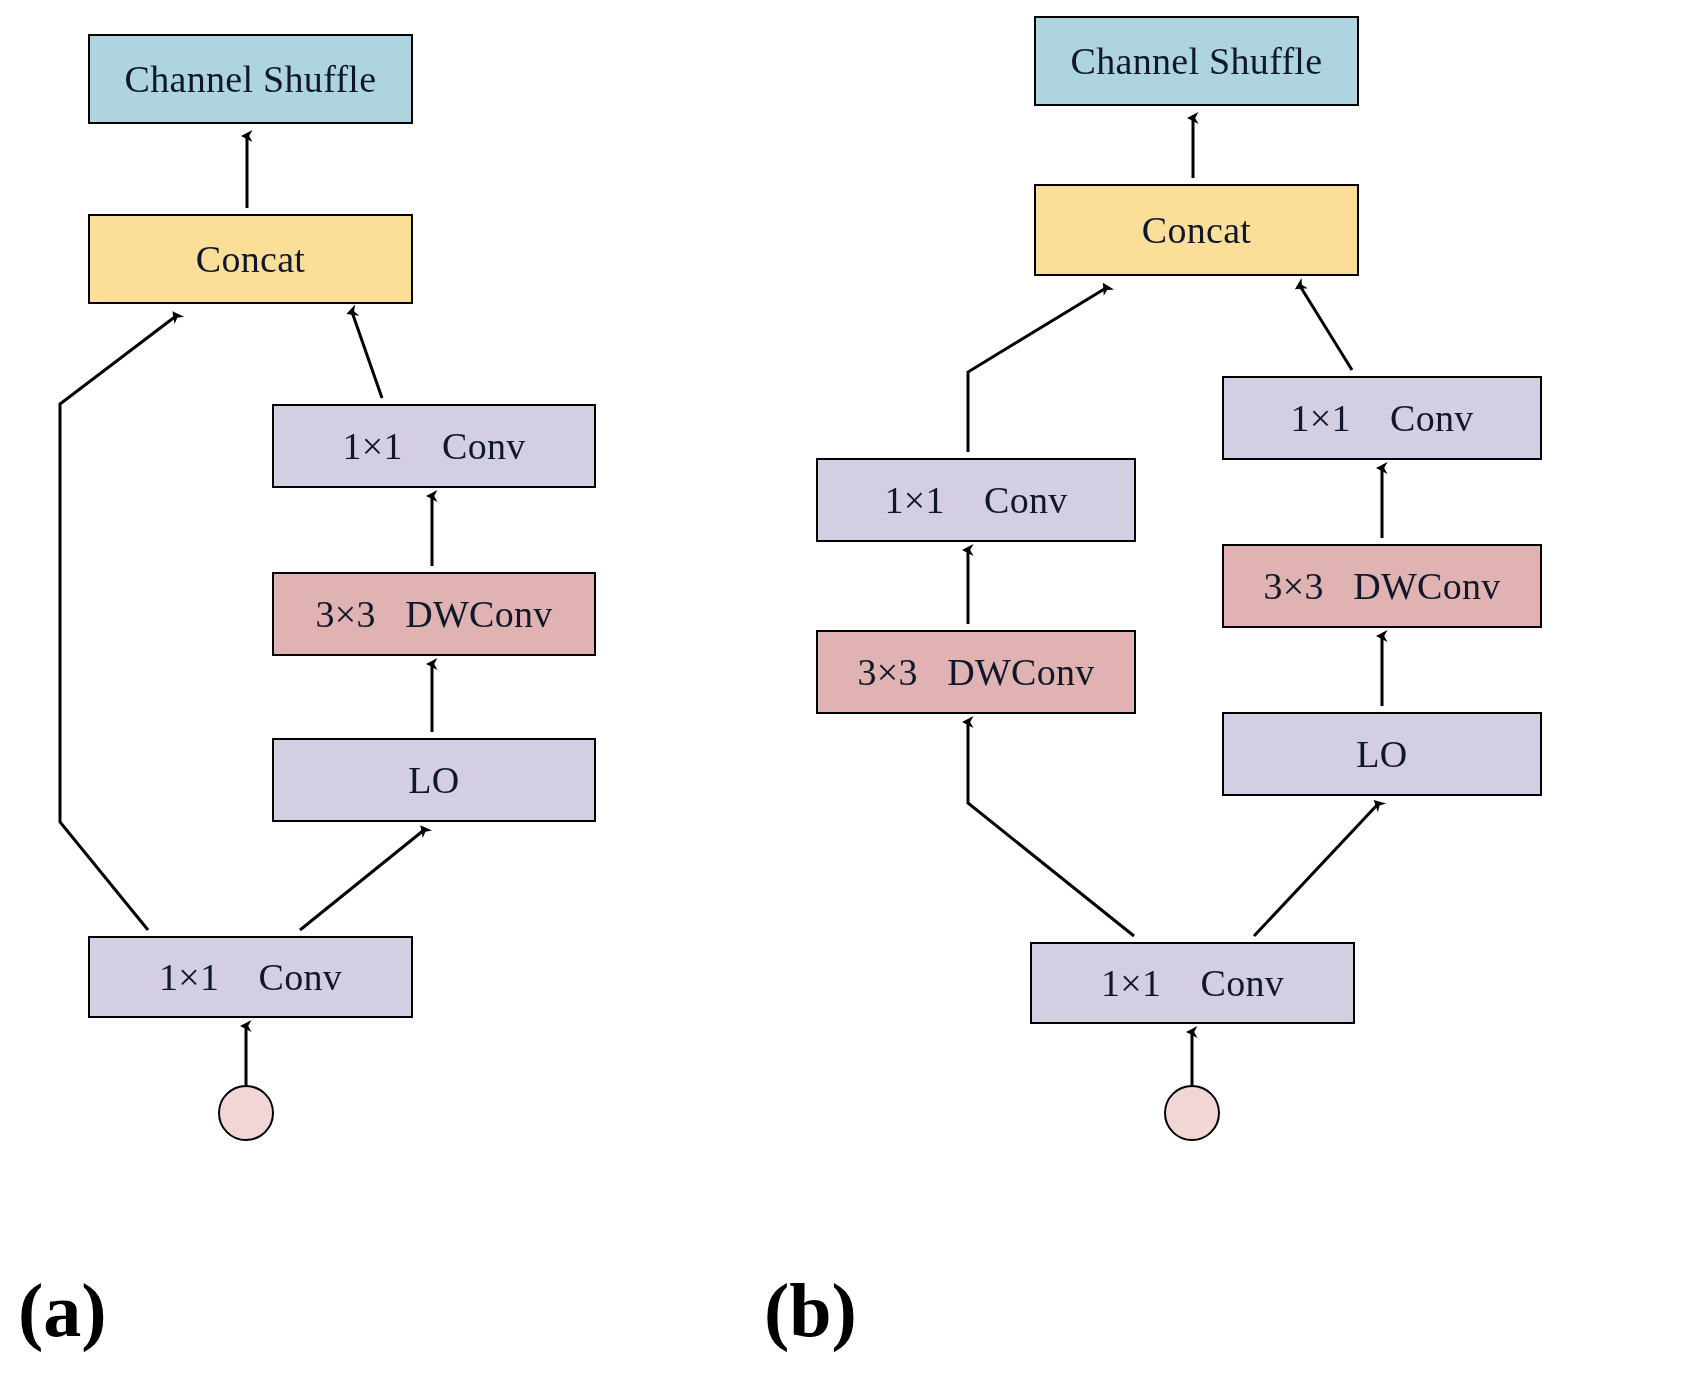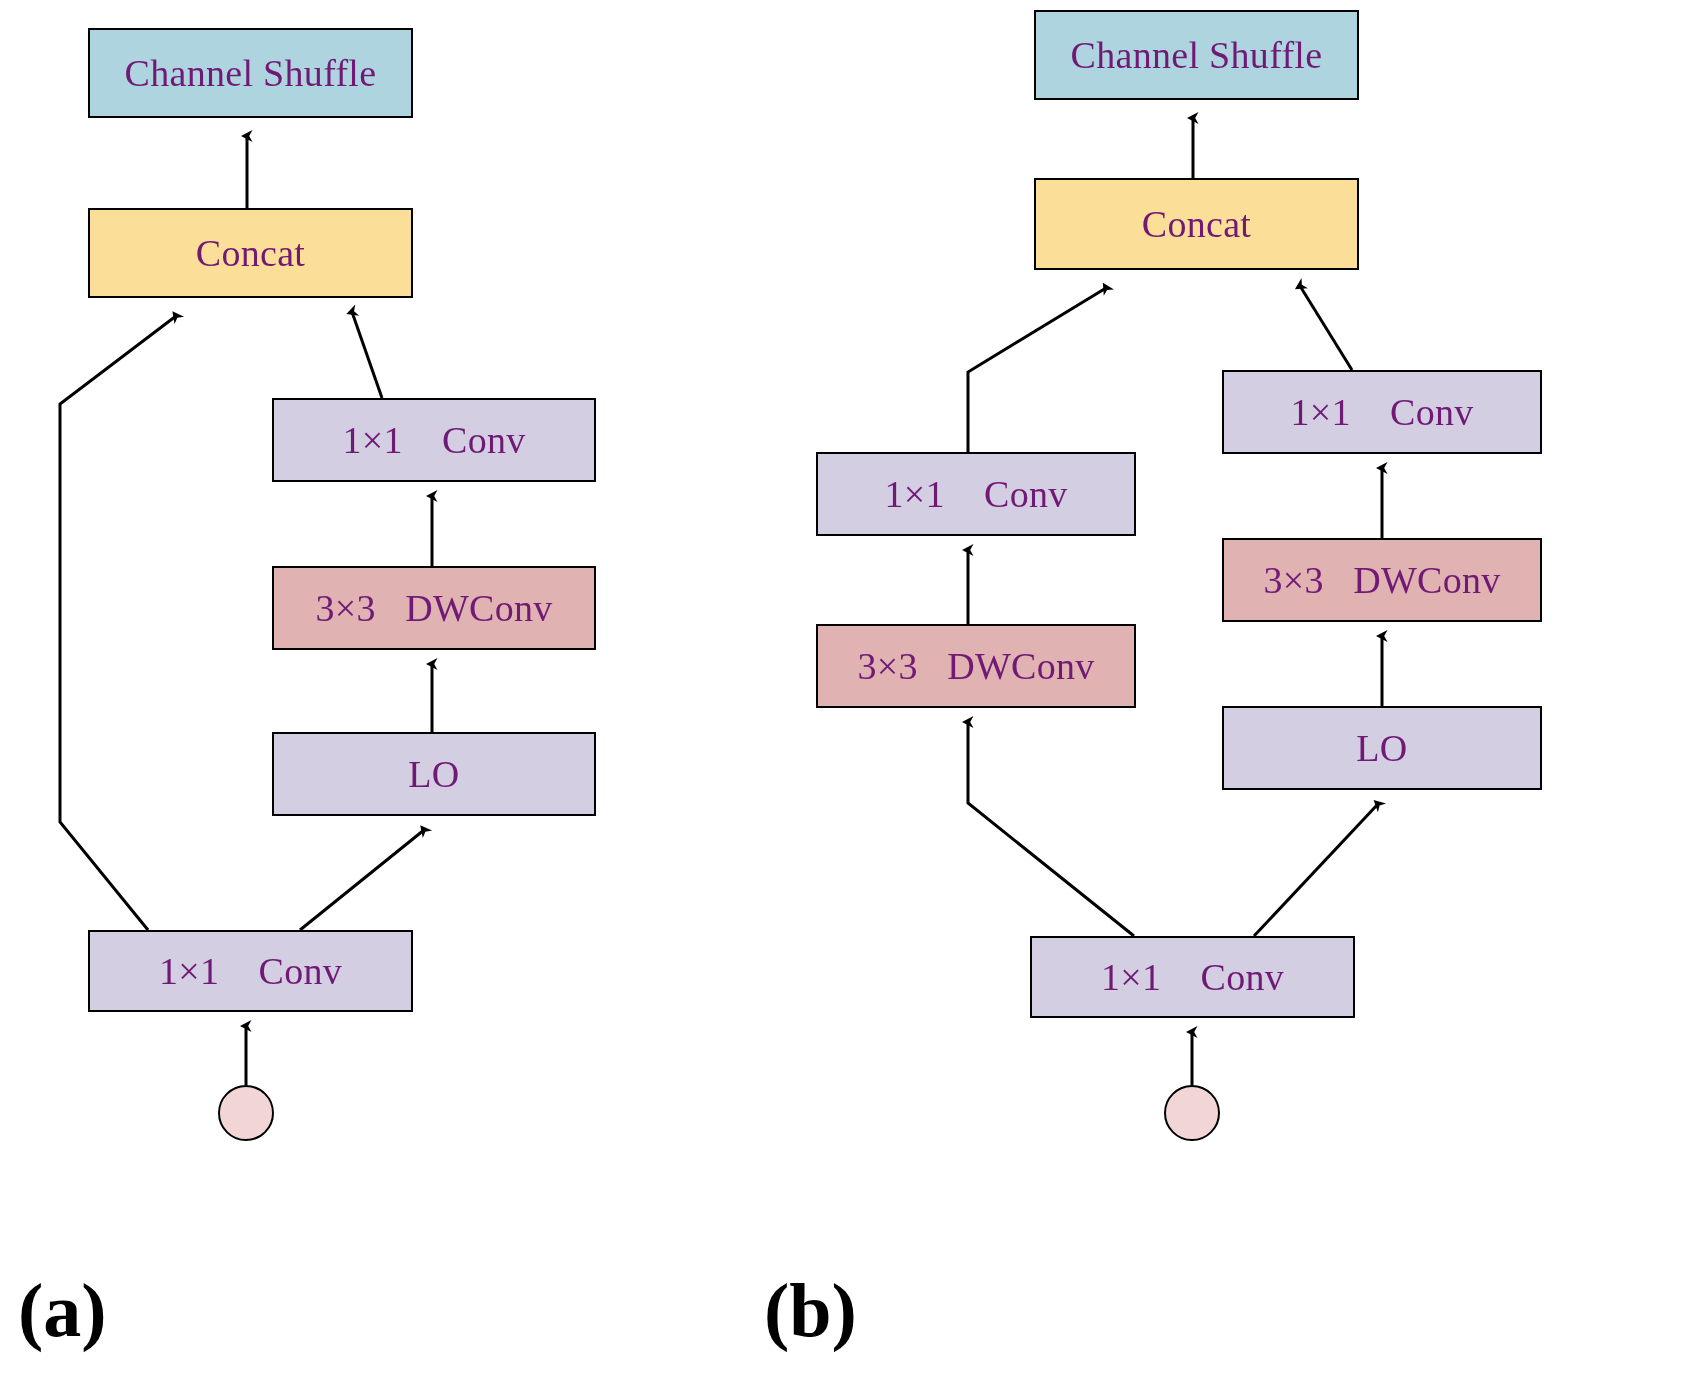--- a/index.html
+++ b/index.html
@@ -25,24 +25,25 @@
   }
   .node {
     position: absolute;
     box-sizing: border-box;
     border: 2px solid #000000;
     display: flex;
     align-items: center;
     justify-content: center;
     font-family: "Liberation Serif", "DejaVu Serif", serif;
     font-size: 38px;
-    color: #701a75;
+    color: #0f172a;
     letter-spacing: 0.3px;
     white-space: pre;
     line-height: 1;
+    margin-top: 6px;
   }
   .node.shuffle { background: #AED4E0; }
   .node.concat  { background: #FBDE98; }
   .node.conv    { background: #D3CEE2; }
   .node.dwconv  { background: #E0B2B2; }
   .dot {
     position: absolute;
     box-sizing: border-box;
     border: 2px solid #000000;
     border-radius: 50%;

